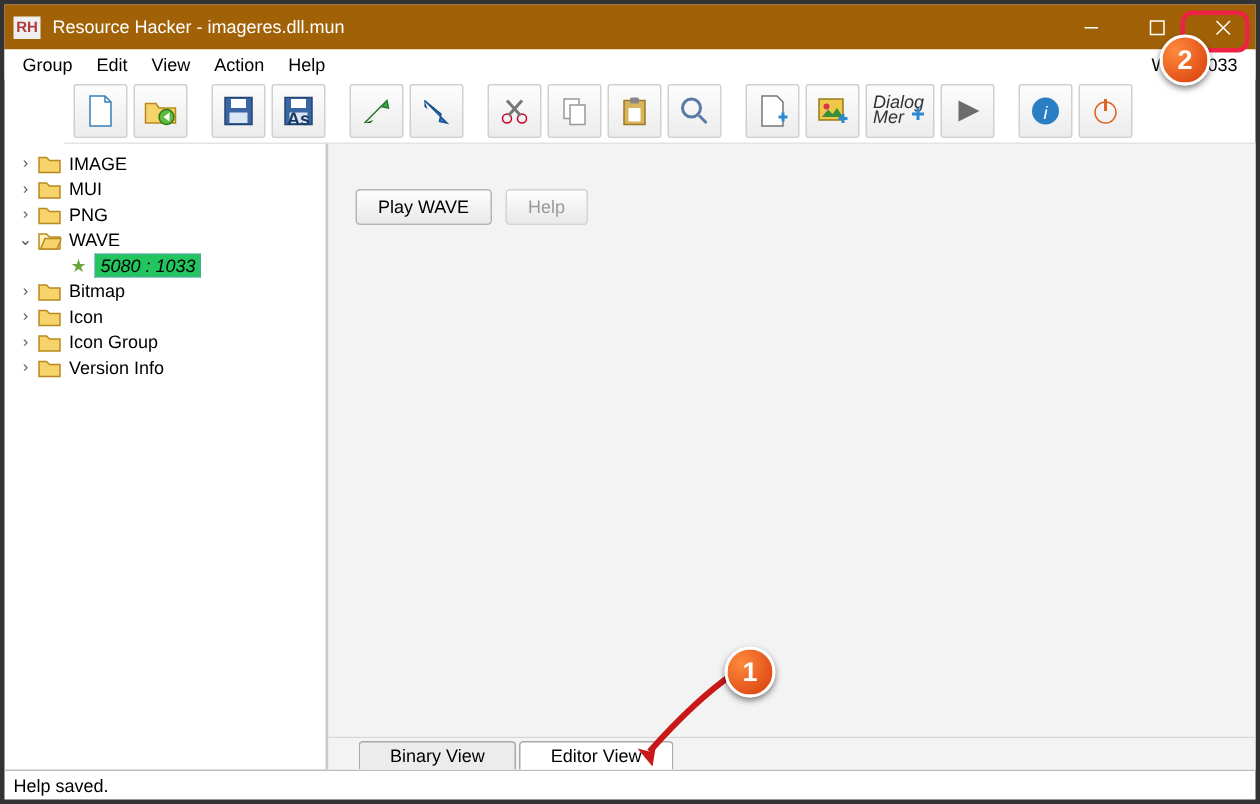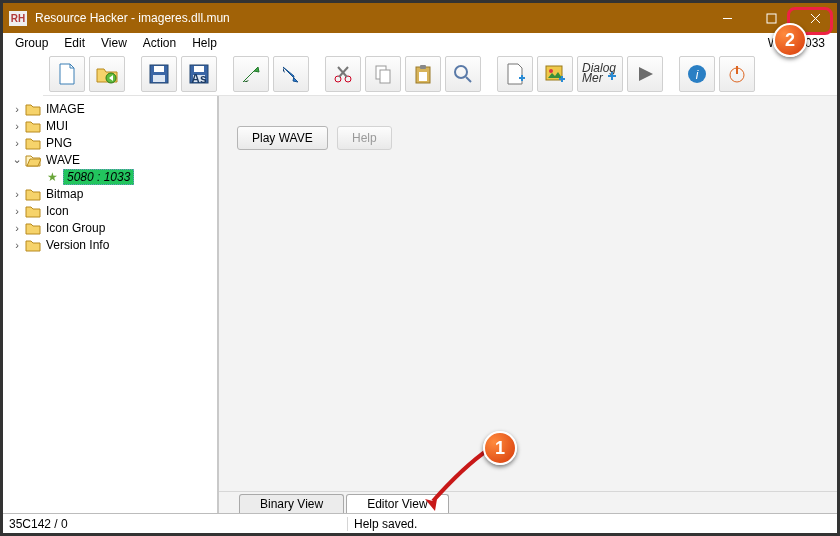--- a/index.html
+++ b/index.html
@@ -287,21 +287,20 @@
         <span class="btn disabled">Help</span>
       </div>
       <div class="tabs-row">
         <div class="tab inactive">Binary View</div>
         <div class="tab">Editor View</div>
       </div>
     </div>
   </div>
 
   <div class="statusbar">
-    <div class="status-cell status-left">35C142 / 0</div>
     <div class="status-cell status-center">Help saved.</div>
   </div>
 
   <div class="close-highlight"></div>
   <div class="bubble" style="top:20px; right:30px;">2</div>
   <svg class="arrow" style="left:416px; top:440px;" width="80" height="70">
     <path d="M70 6 C50 20 30 40 14 58" stroke="#c81818" stroke-width="4" fill="none"></path>
     <path d="M14 58 l-8 -2 l10 12 l2 -12 z" fill="#c81818"></path>
   </svg>
   <div class="bubble" style="left:480px; top:428px;">1</div>

